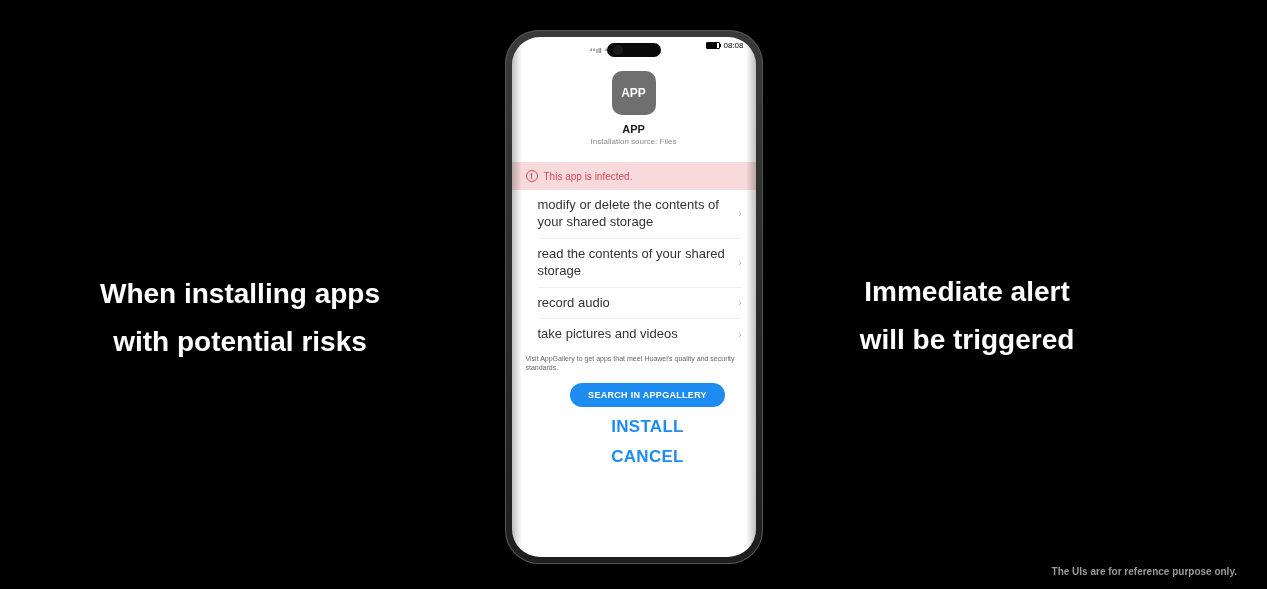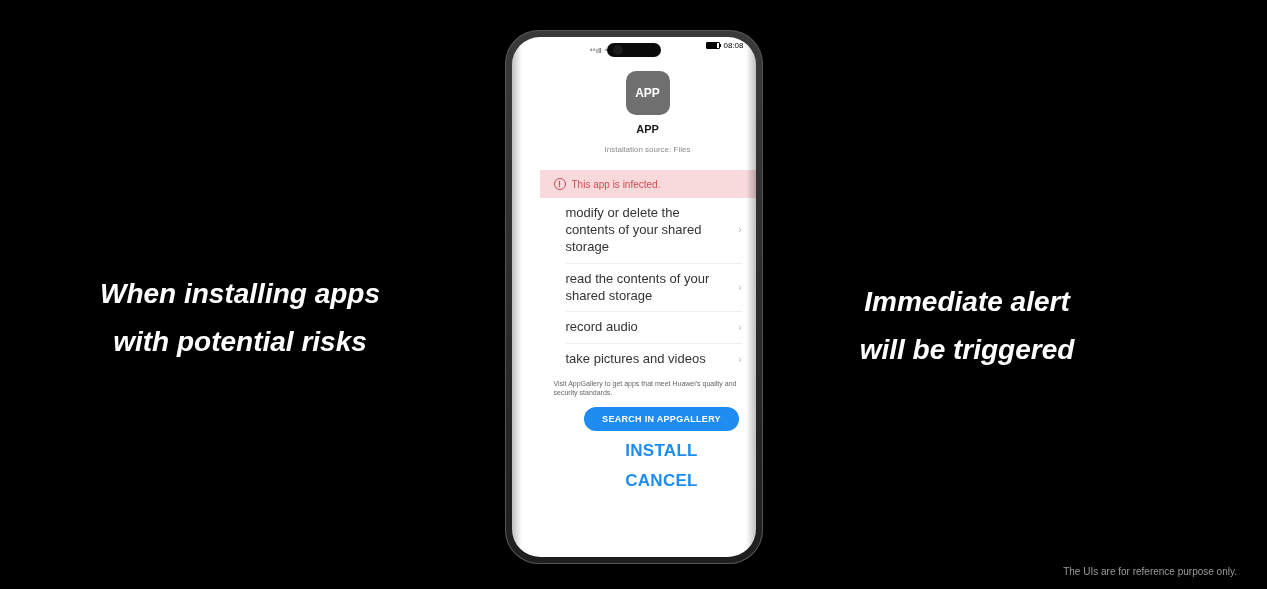--- a/index.html
+++ b/index.html
@@ -11,30 +11,30 @@
     overflow: hidden;
   }
   .caption {
     position: absolute;
     color: #fff;
     font-size: 28px;
     font-weight: 600;
     line-height: 1.7;
     text-align: center;
     white-space: pre-line;
-    font-style: italic;
   }
   .caption-left { left: 60px; top: 270px; width: 360px; }
-  .caption-right { right: 130px; top: 278px; width: 340px; }
+  .caption-right { right: 130px; top: 268px; width: 340px; }
   .disclaimer {
     position: absolute;
     right: 30px;
     bottom: 12px;
     color: #9a9a9a;
     font-size: 10px;
+    font-weight: bold;
   }
   .phone {
     position: absolute;
     left: 50%;
     top: 30px;
     transform: translateX(-50%);
     width: 258px;
     height: 534px;
     border-radius: 34px;
     background: linear-gradient(#3a3a3a,#1e1e1e);
@@ -92,32 +92,32 @@
     border-radius: 1px;
     position: relative;
     margin-left:2px;
   }
   .battery::after {
     content:""; position:absolute; right:-2px; top:1px;
     width:1px; height:3px; background:#000;
   }
   .battery div { width:80%; height:100%; background:#000; }
 
-  .content { padding-top: 26px; height:100%; display:flex; flex-direction:column;padding-left:28px; }
+  .content { padding-top: 26px; height:100%; display:flex; flex-direction:column; }
   .app-block { text-align:center; padding: 8px 0 10px; }
   .app-icon {
     width: 44px; height: 44px;
     background:#6f6f6f;
     border-radius:10px;
     display:inline-flex;
     align-items:center; justify-content:center;
     color:#fff; font-size:12px; font-weight:600;
   }
   .app-name { font-size:11px; font-weight:600; color:#1a1a1a; margin-top:8px; }
-  .app-source { font-size:8px; color:#8b8b8b; margin-top:10px; }
+  .app-source { font-size:8px; color:#8b8b8b; margin-top:2px; }
 
   .warning {
     background:#f8dadd;
     display:flex;
     align-items:center;
     gap:6px;
     padding: 8px 14px;
     margin-top:6px;
   }
   .warn-icon {

